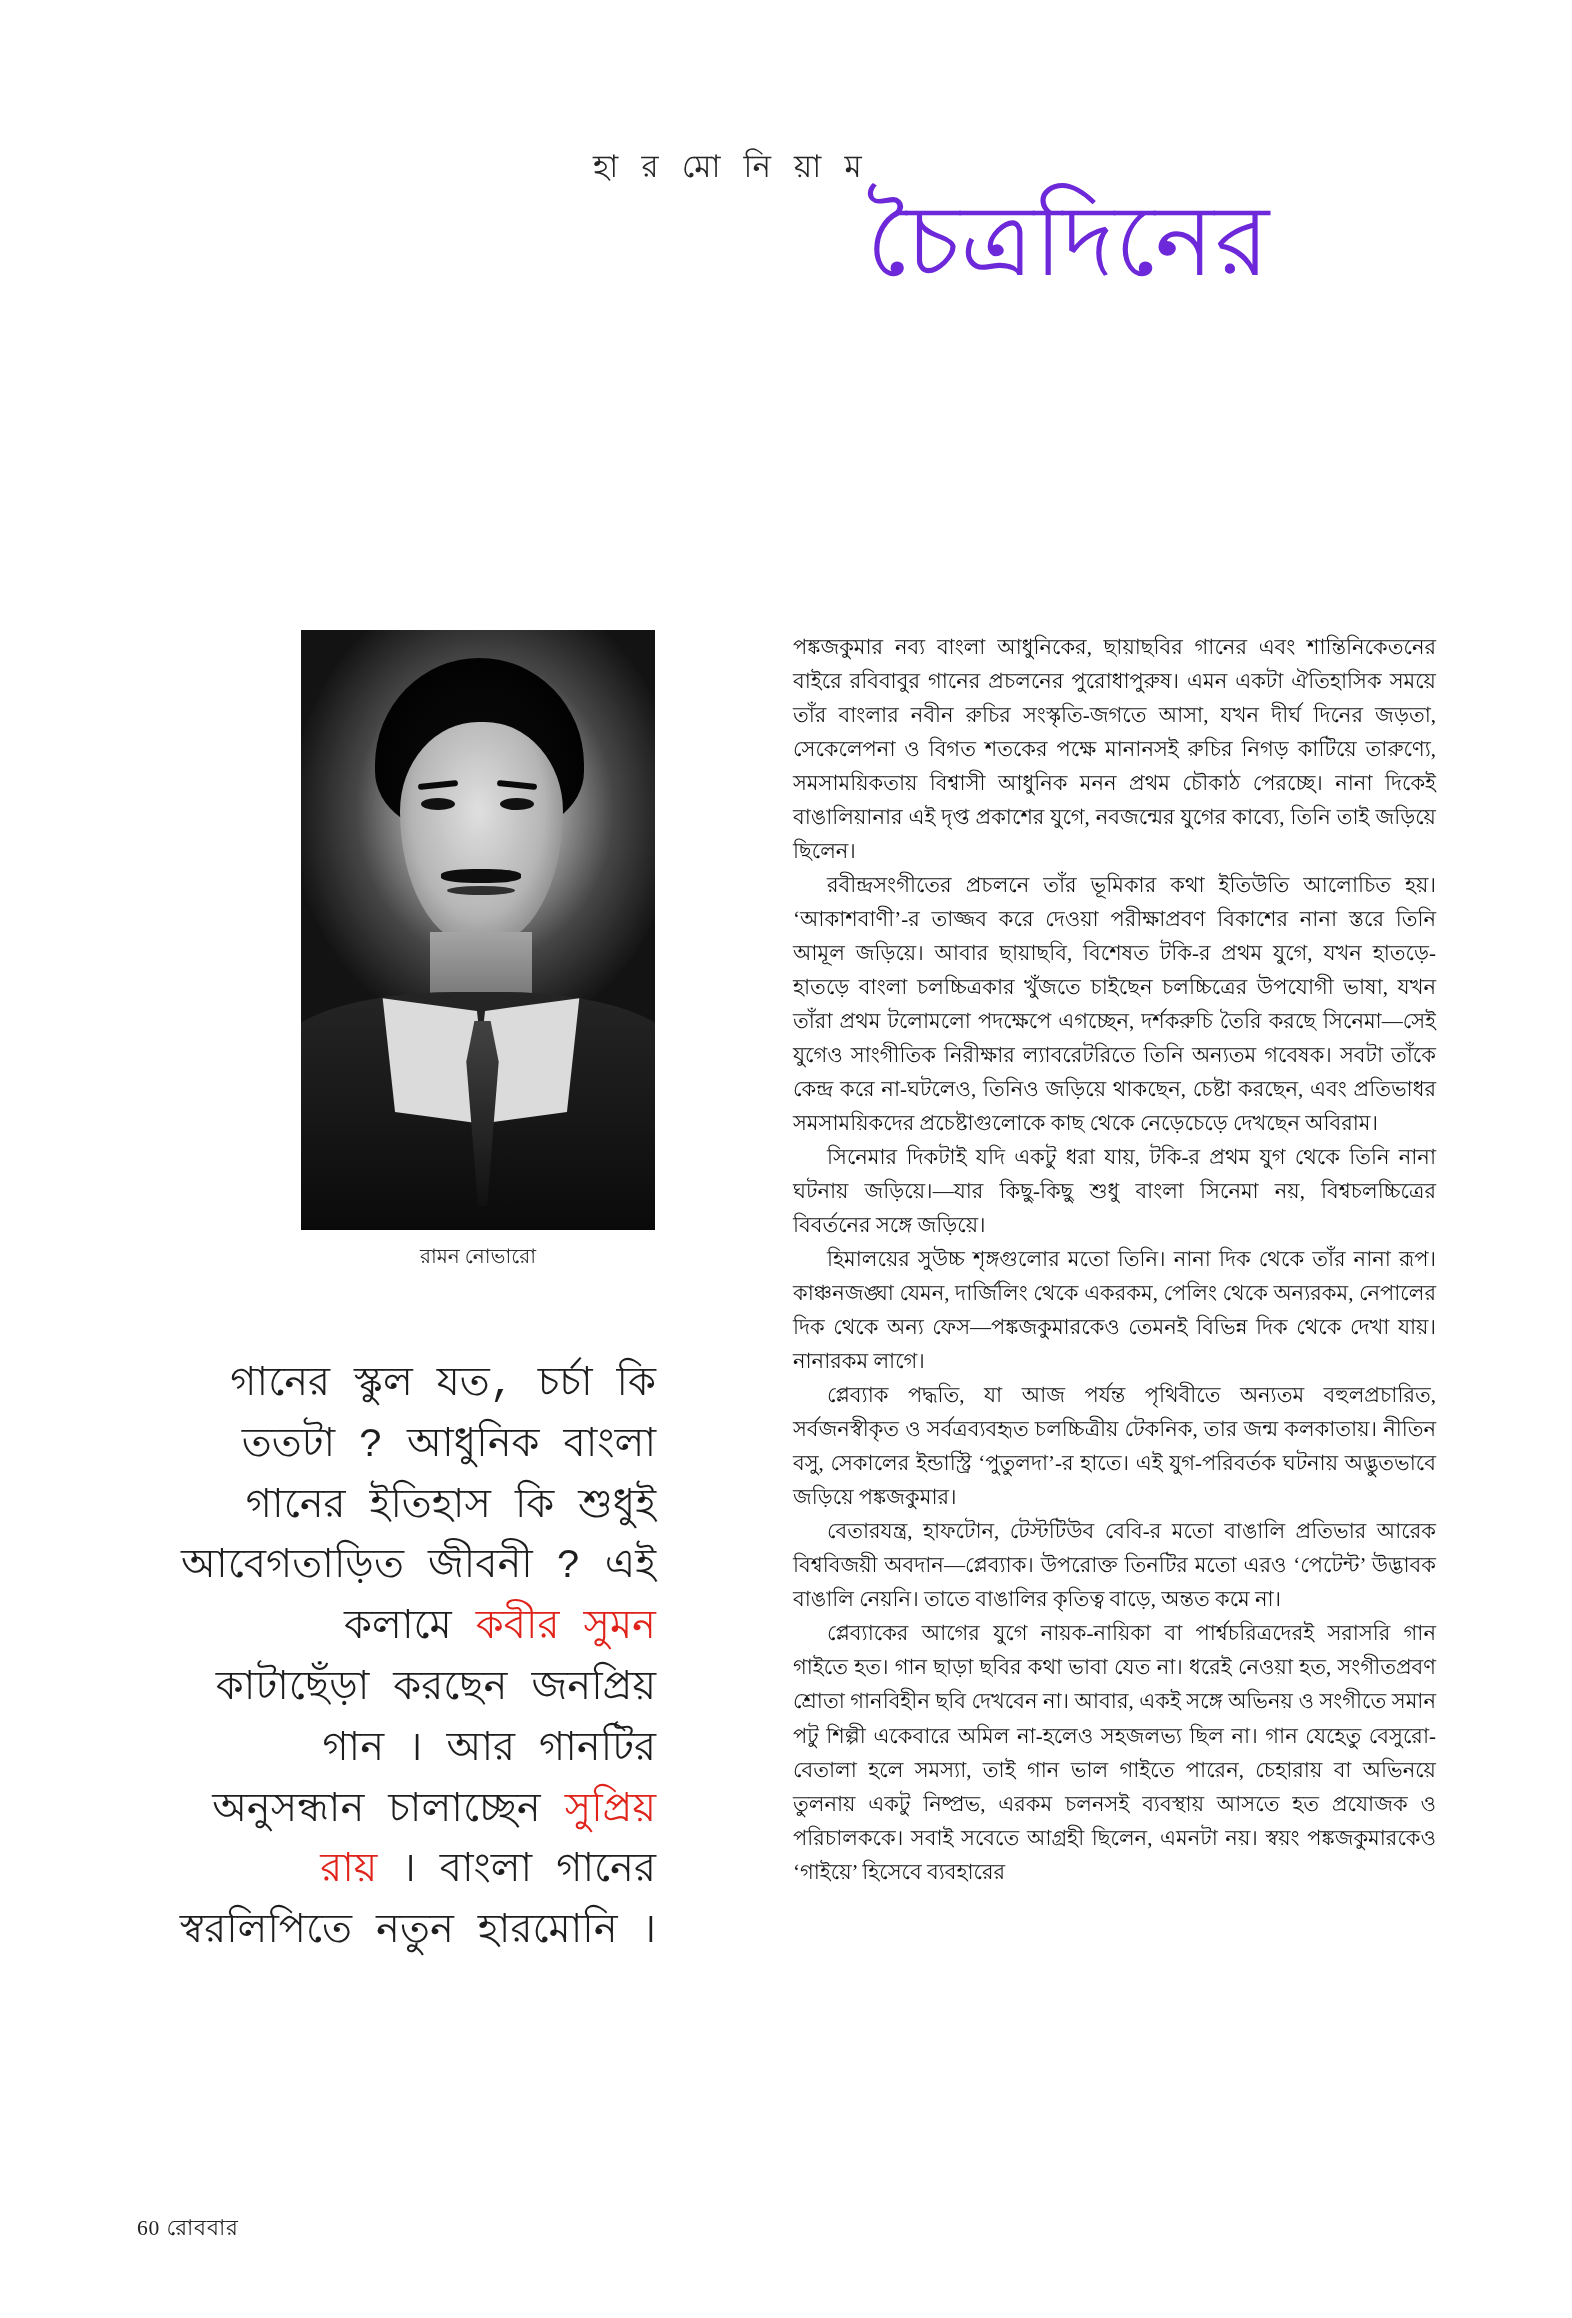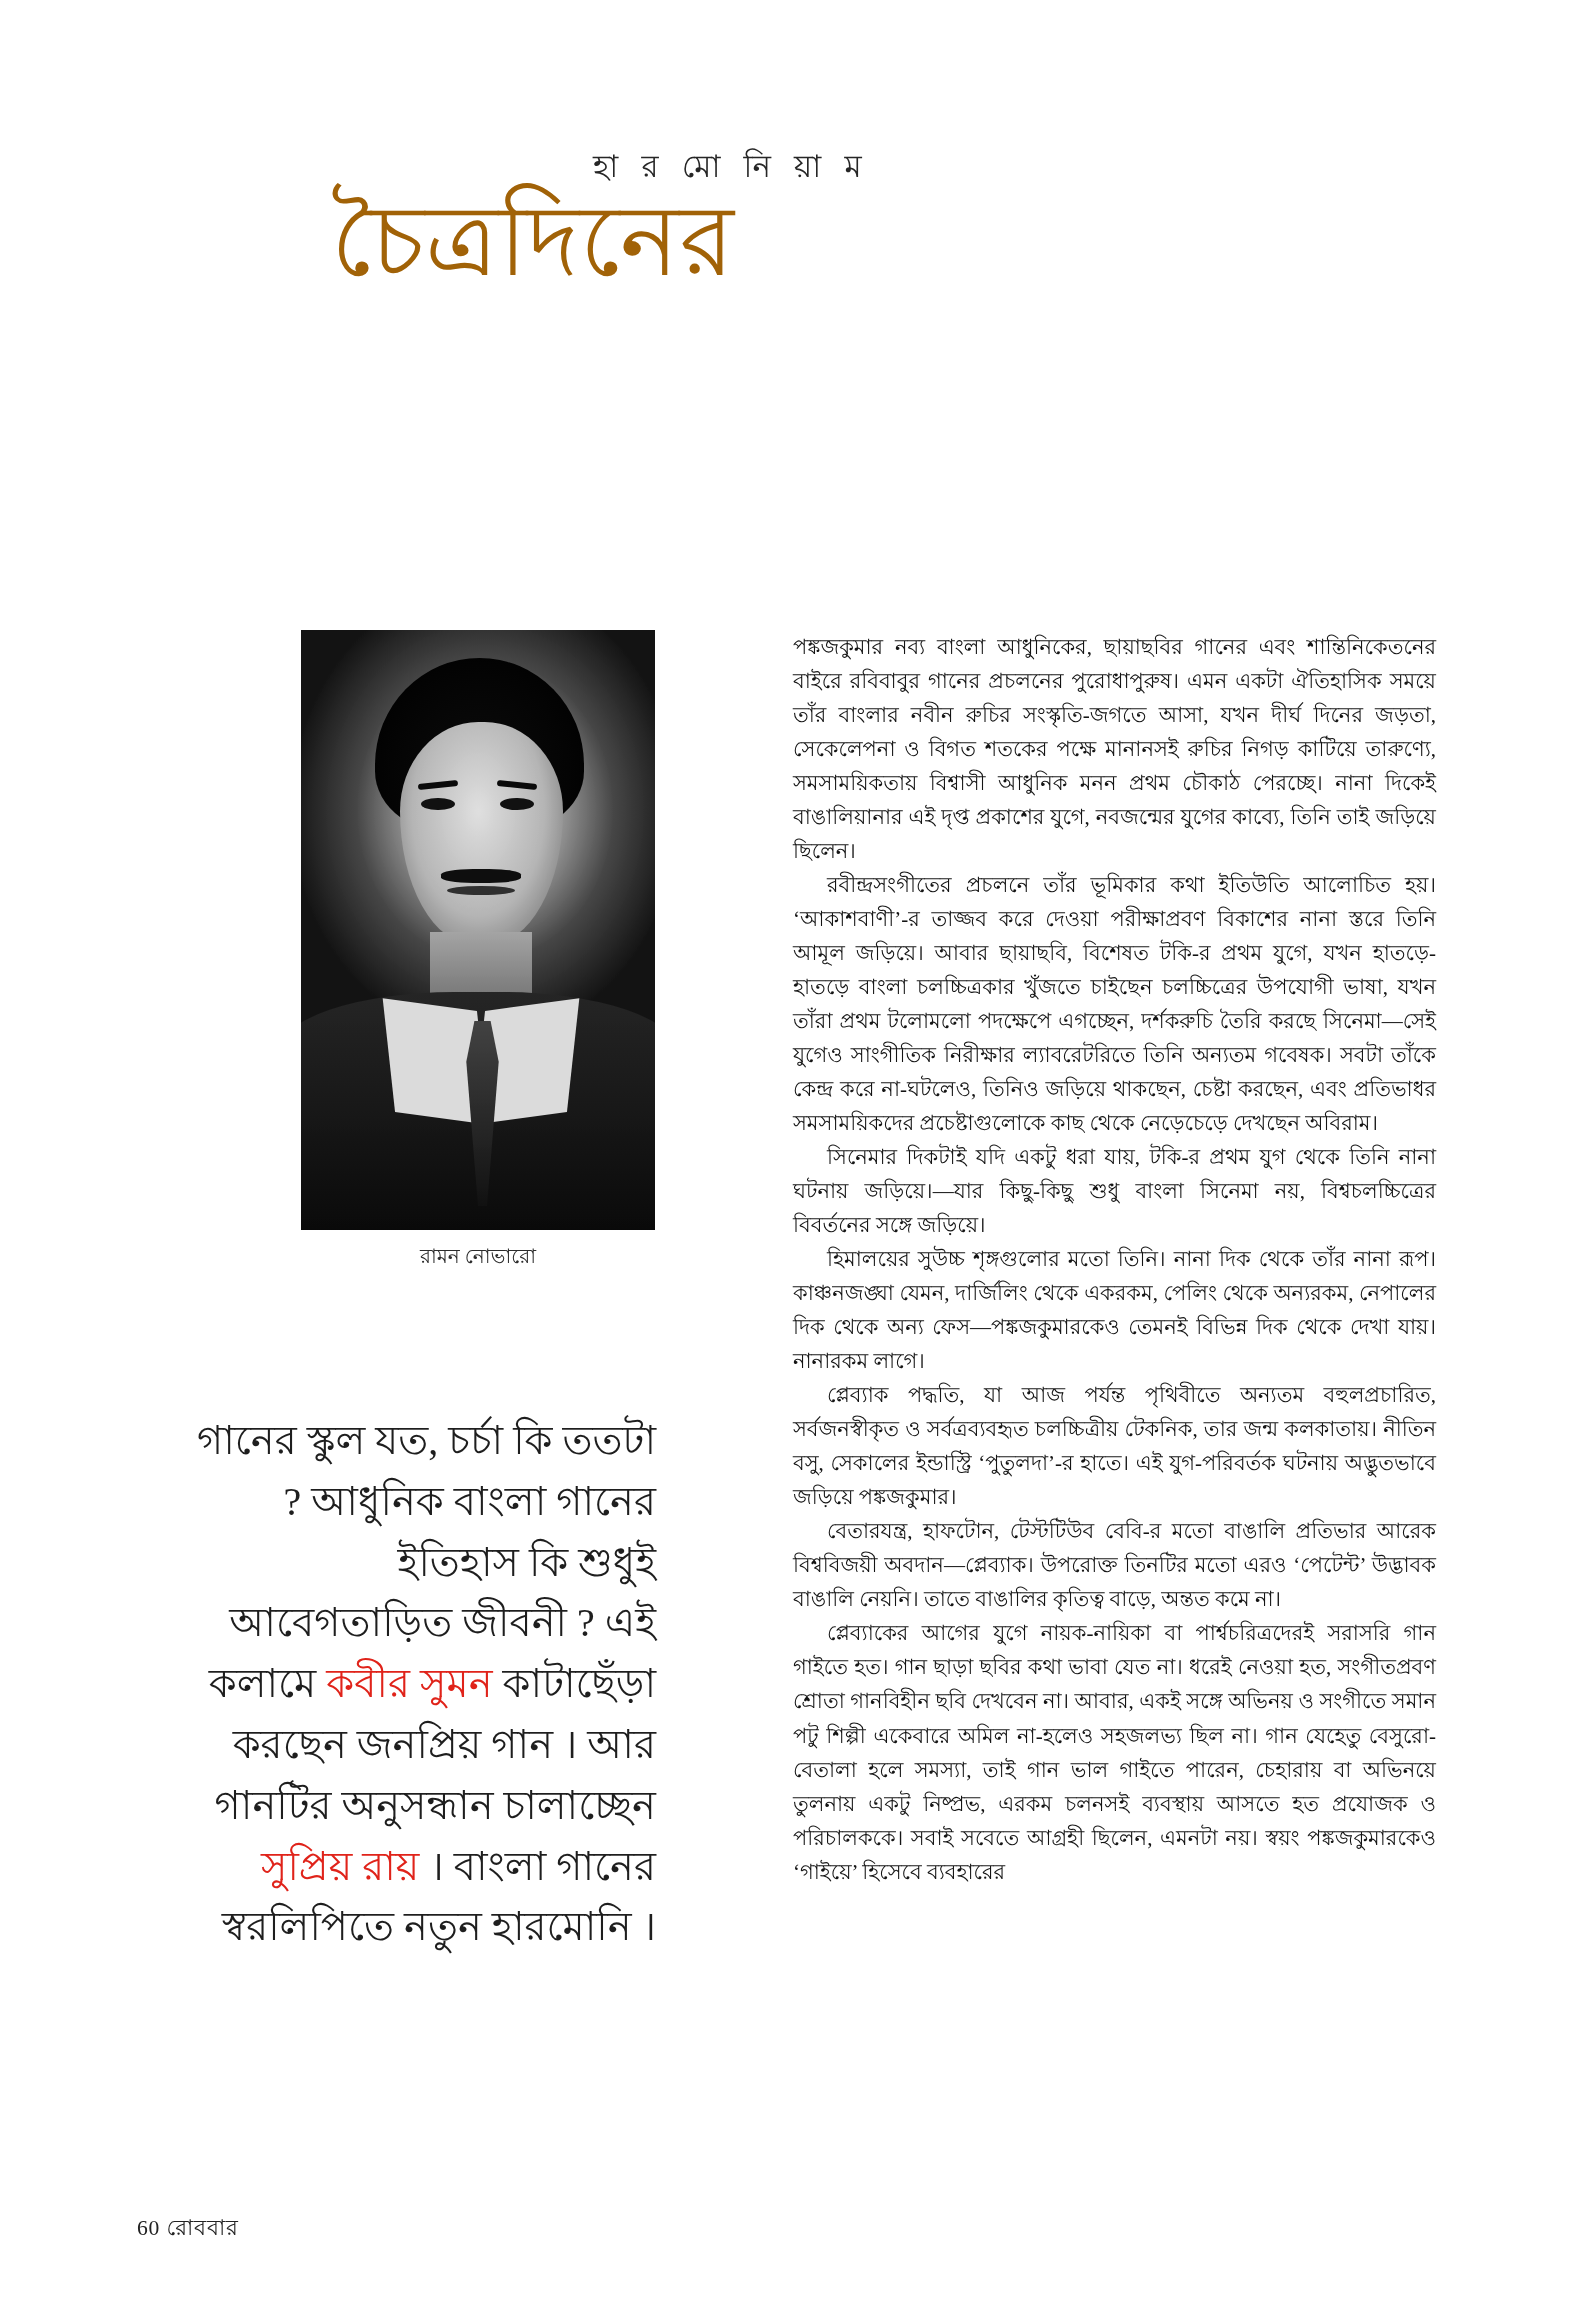--- a/index.html
+++ b/index.html
@@ -30,22 +30,22 @@
     letter-spacing: 7.7px;
     color: #262626;
     font-family: "Liberation Serif", serif;
     font-weight: 400;
   }
   .headline {
     position: absolute;
     left: 331px;
     top: 192px;
     width: 939px;
-    text-align: left;
-    color: #a16207;
+    text-align: right;
+    color: #6d28d9;
     line-height: 1.0;
     font-family: "Liberation Serif", serif;
   }
   .headline .l1 {
     display: block;
     font-size: 99px;
     letter-spacing: 0.8px;
   }
   .headline .l2 {
     display: block;
@@ -143,27 +143,27 @@
   .photo-caption {
     margin-top: 10.8px;
     text-align: center;
     font-size: 20px;
     color: #2b2b2b;
   }
 
   .standfirst {
     position: absolute;
     left: 179px;
-    top: 1411px;
+    top: 1355px;
     width: 477px;
     text-align: right;
     font-size: 40px;
     line-height: 1.52;
     color: #1e1e1e;
-    font-family: Liberation Serif, serif;
+    font-family: Liberation Mono, monospace;
   }
   .standfirst .hl { color: #e0231a; }
 
   .folio {
     position: absolute;
     left: 137px;
     top: 2211px;
     font-size: 21.6px;
     color: #222;
     letter-spacing: 0.8px;

